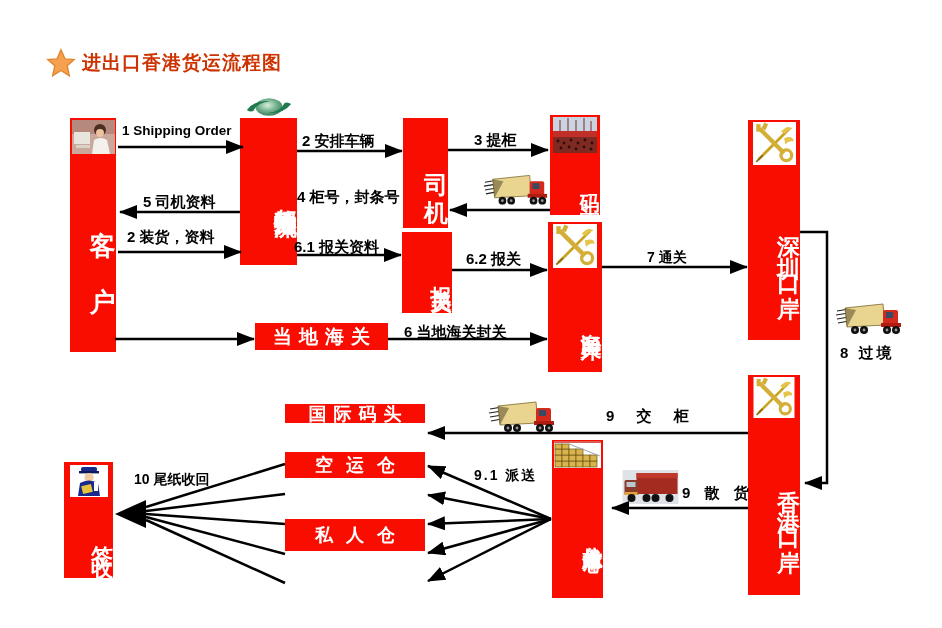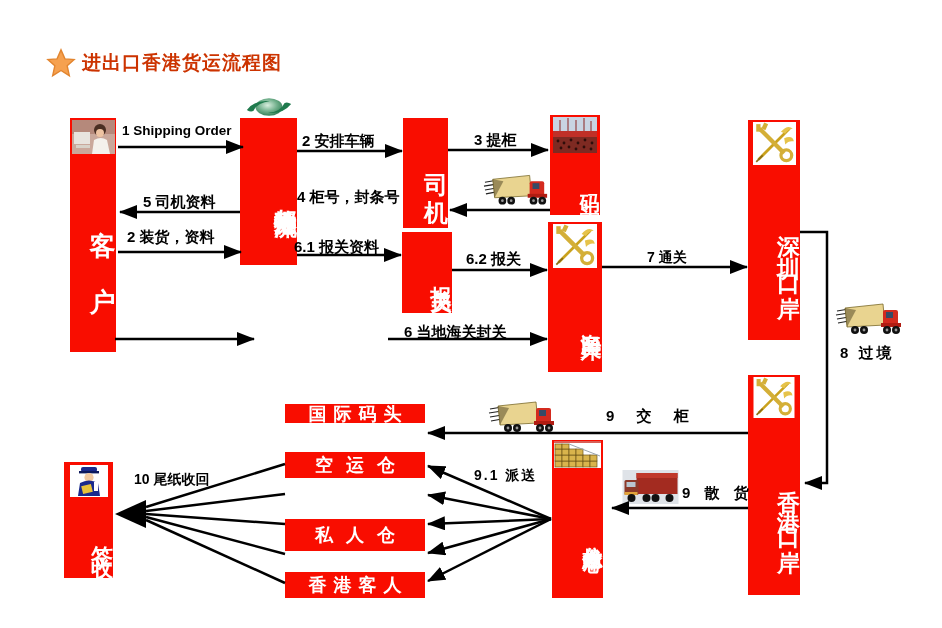--- a/index.html
+++ b/index.html
@@ -215,31 +215,31 @@
     <div class="vtext" style="font-size:20px;letter-spacing:1px;padding-top:1px">分拨仓库中心</div>
   </div>
 
   <div class="node" style="left:64px;top:462px;width:49px;height:116px">
     <svg class="nimg" width="38" height="32" style="margin-top:3px">
         <use href="#sym-courier"></use>
       </svg>
     <div class="vtext" style="font-size:22px;letter-spacing:14px;padding-top:7px">签收</div>
   </div>
 
+  <div class="hnode" style="left:255px;top:323px;width:133px;height:27px">
+    <span class="htext" style="font-size:19px;letter-spacing:7px;padding-left:7px">当地海关</span>
+  </div>
   <div class="hnode" style="left:285px;top:404px;width:140px;height:19px">
     <span class="htext" style="font-size:18px;letter-spacing:7px;padding-left:7px">国际码头</span>
   </div>
   <div class="hnode" style="left:285px;top:452px;width:140px;height:26px">
     <span class="htext" style="font-size:18px;letter-spacing:13px;padding-left:13px">空运仓</span>
   </div>
   <div class="hnode" style="left:285px;top:519px;width:140px;height:32px">
     <span class="htext" style="font-size:18px;letter-spacing:13px;padding-left:13px">私人仓</span>
-  </div>
-  <div class="hnode" style="left:285px;top:572px;width:140px;height:26px">
-    <span class="htext" style="font-size:18px;letter-spacing:7px;padding-left:7px">香港客人</span>
   </div>
 
   <svg class="picon" style="left:483px;top:172px" width="68" height="34">
       <use href="#sym-truck"></use>
     </svg>
   <svg class="picon" style="left:835px;top:300px" width="70" height="36">
       <use href="#sym-truck"></use>
     </svg>
   <svg class="picon" style="left:487px;top:399px" width="72" height="34">
       <use href="#sym-truck"></use>

